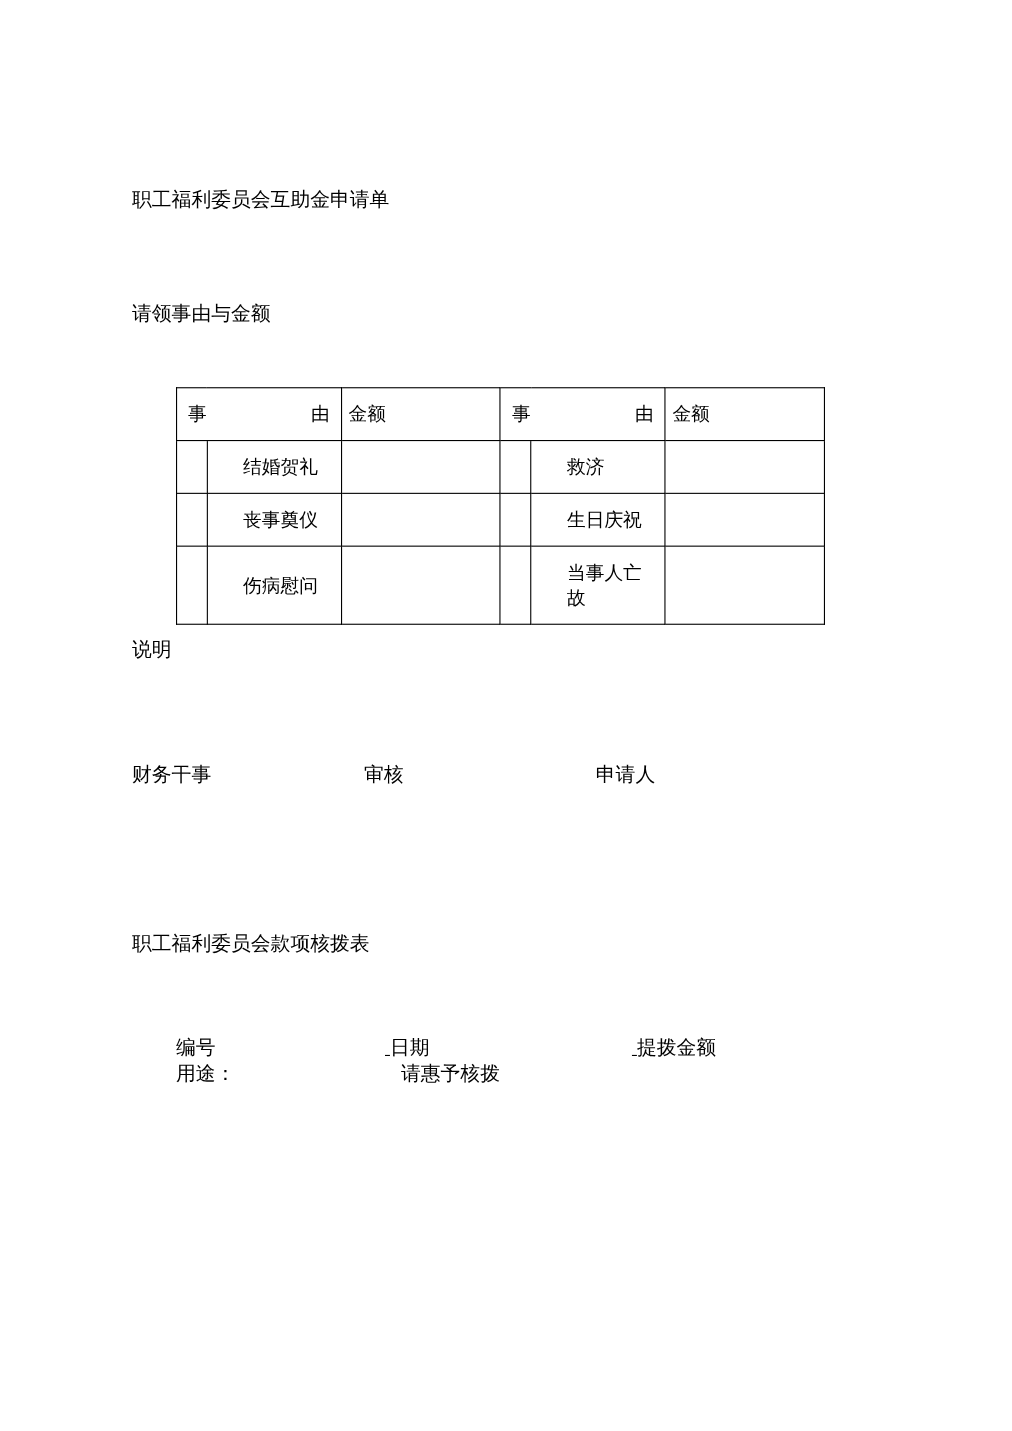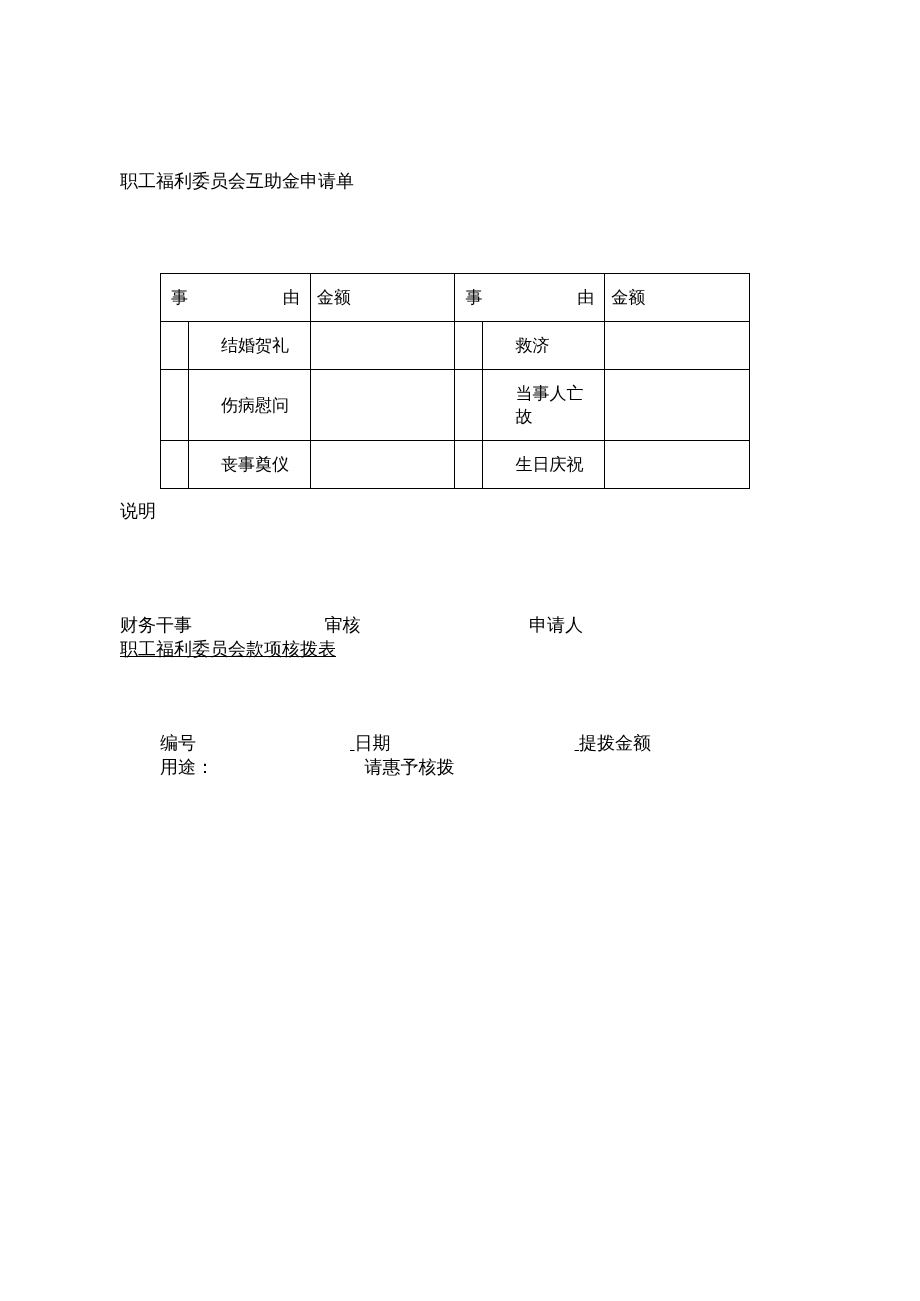--- a/index.html
+++ b/index.html
@@ -70,35 +70,36 @@
       width: 122px;
       padding-left: 32px;
     }
     .col-amount {
       width: 145px;
     }
     .explain-label {
       margin-bottom: 90px;
     }
     .sign-row {
+      margin-bottom: 130px;
+      font-family: Liberation Mono, monospace;
     }
     .sign-finance {
       display: inline-block;
       width: 200px;
     }
     .sign-review {
       display: inline-block;
       width: 200px;
     }
     .sign-applicant {
       display: inline-block;
     }
     .title2 {
       margin-bottom: 70px;
-      text-decoration: underline;
     }
     .row2-fields {
       padding-left: 40px;
       text-decoration: underline;
     }
     .field2-number {
       display: inline-block;
       width: 190px;
     }
     .field2-date {
@@ -120,20 +121,21 @@
       text-align: center;
     }
   </style>
 </head>
 <body>
 
 <div class="content">
   <div class="title1">职工福利委员会互助金申请单</div>
 
 
+  <div class="reason-label">请领事由与金额</div>
 
   <div class="table-wrapper">
     <table>
       <tbody>
           <tr>
         <td class="hdr-reason" colspan="2">
           <div class="hdr-reason-spread">
             <span>事</span>
             <span>由</span>
           </div>
@@ -150,32 +152,32 @@
       <tr>
         <td class="col-narrow"></td>
         <td class="col-item">结婚贺礼</td>
         <td class="col-amount"></td>
         <td class="col-narrow"></td>
         <td class="col-item">救济</td>
         <td class="col-amount"></td>
       </tr>
       <tr>
         <td class="col-narrow"></td>
+        <td class="col-item">丧事奠仪</td>
+        <td class="col-amount"></td>
+        <td class="col-narrow"></td>
+        <td class="col-item">生日庆祝</td>
+        <td class="col-amount"></td>
+      </tr>
+      <tr>
+        <td class="col-narrow"></td>
         <td class="col-item">伤病慰问</td>
         <td class="col-amount"></td>
         <td class="col-narrow"></td>
         <td class="col-item">当事人亡故</td>
-        <td class="col-amount"></td>
-      </tr>
-      <tr>
-        <td class="col-narrow"></td>
-        <td class="col-item">丧事奠仪</td>
-        <td class="col-amount"></td>
-        <td class="col-narrow"></td>
-        <td class="col-item">生日庆祝</td>
         <td class="col-amount"></td>
       </tr>
     </tbody>
       </table>
   </div>
 
   <div class="explain-label">说明</div>
 
   <div class="sign-row">
     <span class="sign-finance">财务干事</span>

